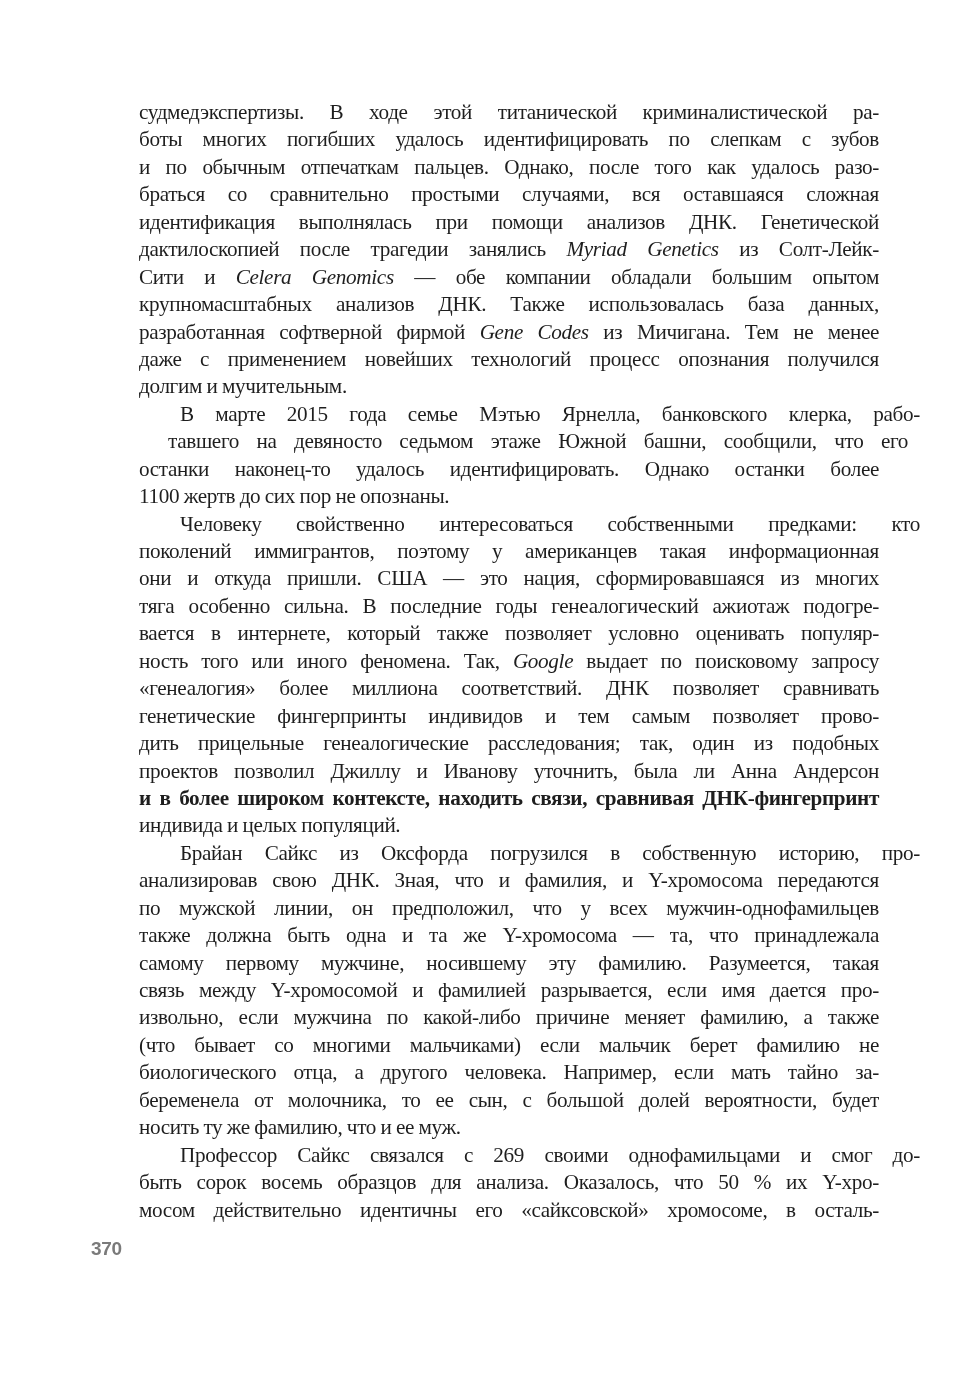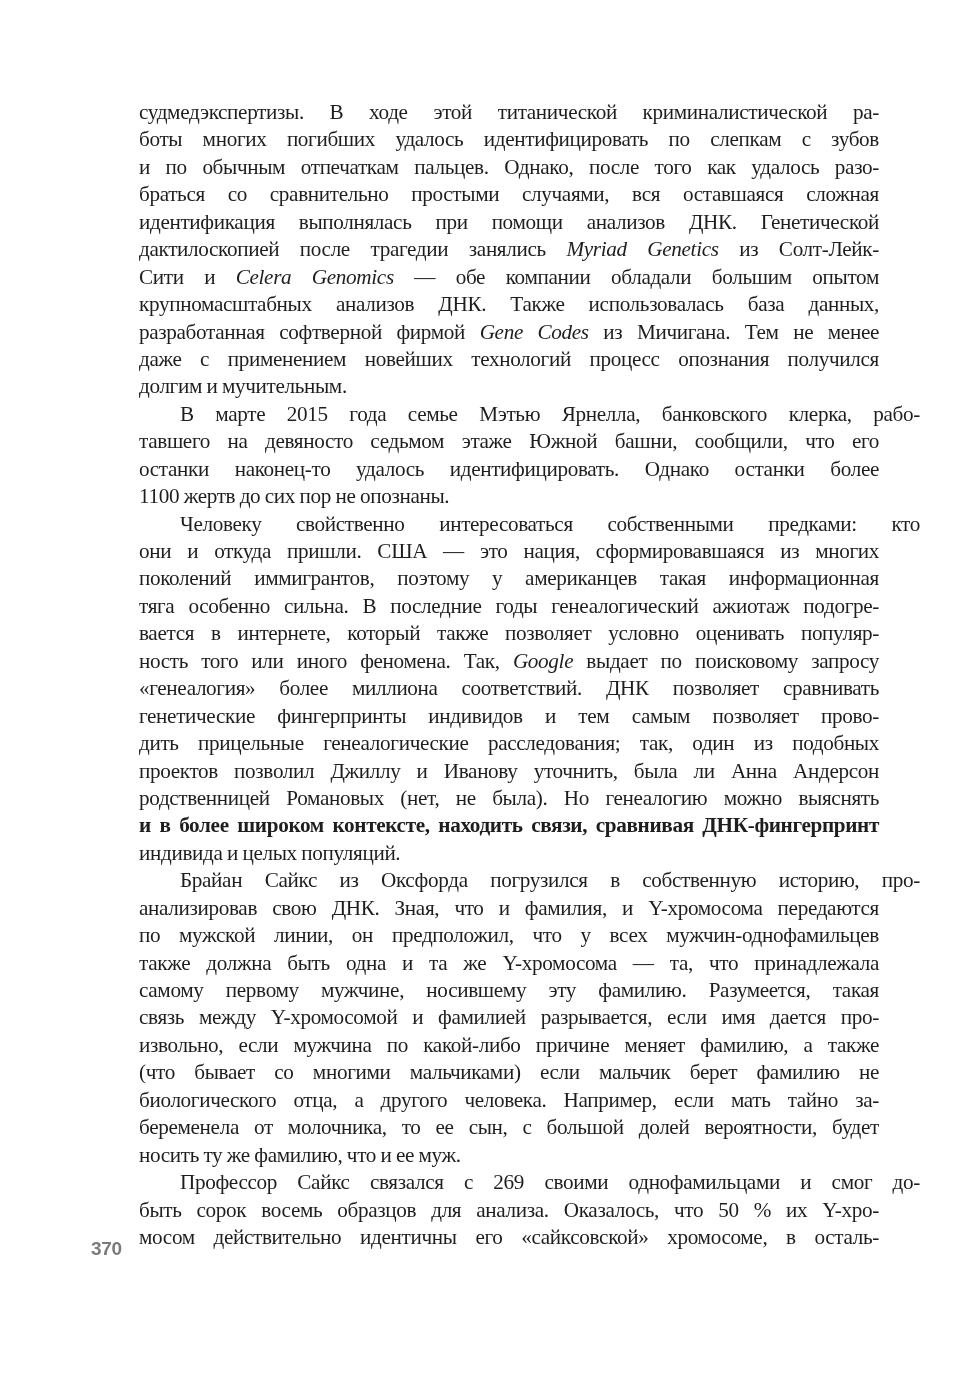--- a/index.html
+++ b/index.html
@@ -77,36 +77,35 @@
       <span class="line" style="display: block; width: 740px;"><span>идентификация выполнялась при помощи анализов ДНК. Генетической</span></span>
       <span class="line" style="display: block; width: 740px;"><span>дактилоскопией после трагедии занялись </span><em>Myriad Genetics</em><span> из Солт-Лейк-</span></span>
       <span class="line" style="display: block; width: 740px;"><span>Сити и </span><em>Celera Genomics</em><span> — обе компании обладали большим опытом</span></span>
       <span class="line" style="display: block; width: 740px;"><span>крупномасштабных анализов ДНК. Также использовалась база данных,</span></span>
       <span class="line" style="display: block; width: 740px;"><span>разработанная софтверной фирмой </span><em>Gene Codes</em><span> из Мичигана. Тем не менее</span></span>
       <span class="line" style="display: block; width: 740px;"><span>даже с применением новейших технологий процесс опознания получился</span></span>
       <span class="line last" style="display: block; width: auto;"><span>долгим и мучительным.</span></span>
     </p>
     <p class="para indent">
       <span class="line" style="display: block; width: 740px;"><span>В марте 2015 года семье Мэтью Ярнелла, банковского клерка, рабо-</span></span>
-      <span class="line" style="display: block; width: 740px;"><span>тавшего на девяносто седьмом этаже Южной башни, сообщили, что его</span></span>
+      <span class="line" style="display: block; width: 740px; margin-left: 29px;"><span>тавшего на девяносто седьмом этаже Южной башни, сообщили, что его</span></span>
       <span class="line" style="display: block; width: 740px;"><span>останки наконец-то удалось идентифицировать. Однако останки более</span></span>
       <span class="line last" style="display: block; width: auto;"><span>1100 жертв до сих пор не опознаны.</span></span>
     </p>
     <p class="para indent">
       <span class="line" style="display: block; width: 740px;"><span>Человеку свойственно интересоваться собственными предками: кто</span></span>
+      <span class="line" style="display: block; width: 740px;"><span>поколений иммигрантов, поэтому у американцев такая информационная</span></span>
       <span class="line" style="display: block; width: 740px;"><span>они и откуда пришли. США — это нация, сформировавшаяся из многих</span></span>
-      <span class="line" style="display: block; width: 740px;"><span>поколений иммигрантов, поэтому у американцев такая информационная</span></span>
       <span class="line" style="display: block; width: 740px;"><span>тяга особенно сильна. В последние годы генеалогический ажиотаж подогре-</span></span>
       <span class="line" style="display: block; width: 740px;"><span>вается в интернете, который также позволяет условно оценивать популяр-</span></span>
       <span class="line" style="display: block; width: 740px;"><span>ность того или иного феномена. Так, </span><em>Google</em><span> выдает по поисковому запросу</span></span>
       <span class="line" style="display: block; width: 740px;"><span>«генеалогия» более миллиона соответствий. ДНК позволяет сравнивать</span></span>
       <span class="line" style="display: block; width: 740px;"><span>генетические фингерпринты индивидов и тем самым позволяет прово-</span></span>
       <span class="line" style="display: block; width: 740px;"><span>дить прицельные генеалогические расследования; так, один из подобных</span></span>
       <span class="line" style="display: block; width: 740px;"><span>проектов позволил Джиллу и Иванову уточнить, была ли Анна Андерсон</span></span>
-      <span class="line" style="display: block; width: 740px;"><span>родственницей Романовых (нет, не была). Но генеалогию можно выяснять</span></span>
       <span class="line" style="display: block; width: 740px; font-weight: bold;"><span>и в более широком контексте, находить связи, сравнивая ДНК-фингерпринт</span></span>
       <span class="line last" style="display: block; width: auto;"><span>индивида и целых популяций.</span></span>
     </p>
     <p class="para indent">
       <span class="line" style="display: block; width: 740px;"><span>Брайан Сайкс из Оксфорда погрузился в собственную историю, про-</span></span>
       <span class="line" style="display: block; width: 740px;"><span>анализировав свою ДНК. Зная, что и фамилия, и Y-хромосома передаются</span></span>
       <span class="line" style="display: block; width: 740px;"><span>по мужской линии, он предположил, что у всех мужчин-однофамильцев</span></span>
       <span class="line" style="display: block; width: 740px;"><span>также должна быть одна и та же Y-хромосома — та, что принадлежала</span></span>
       <span class="line" style="display: block; width: 740px;"><span>самому первому мужчине, носившему эту фамилию. Разумеется, такая</span></span>
       <span class="line" style="display: block; width: 740px;"><span>связь между Y-хромосомой и фамилией разрывается, если имя дается про-</span></span>

